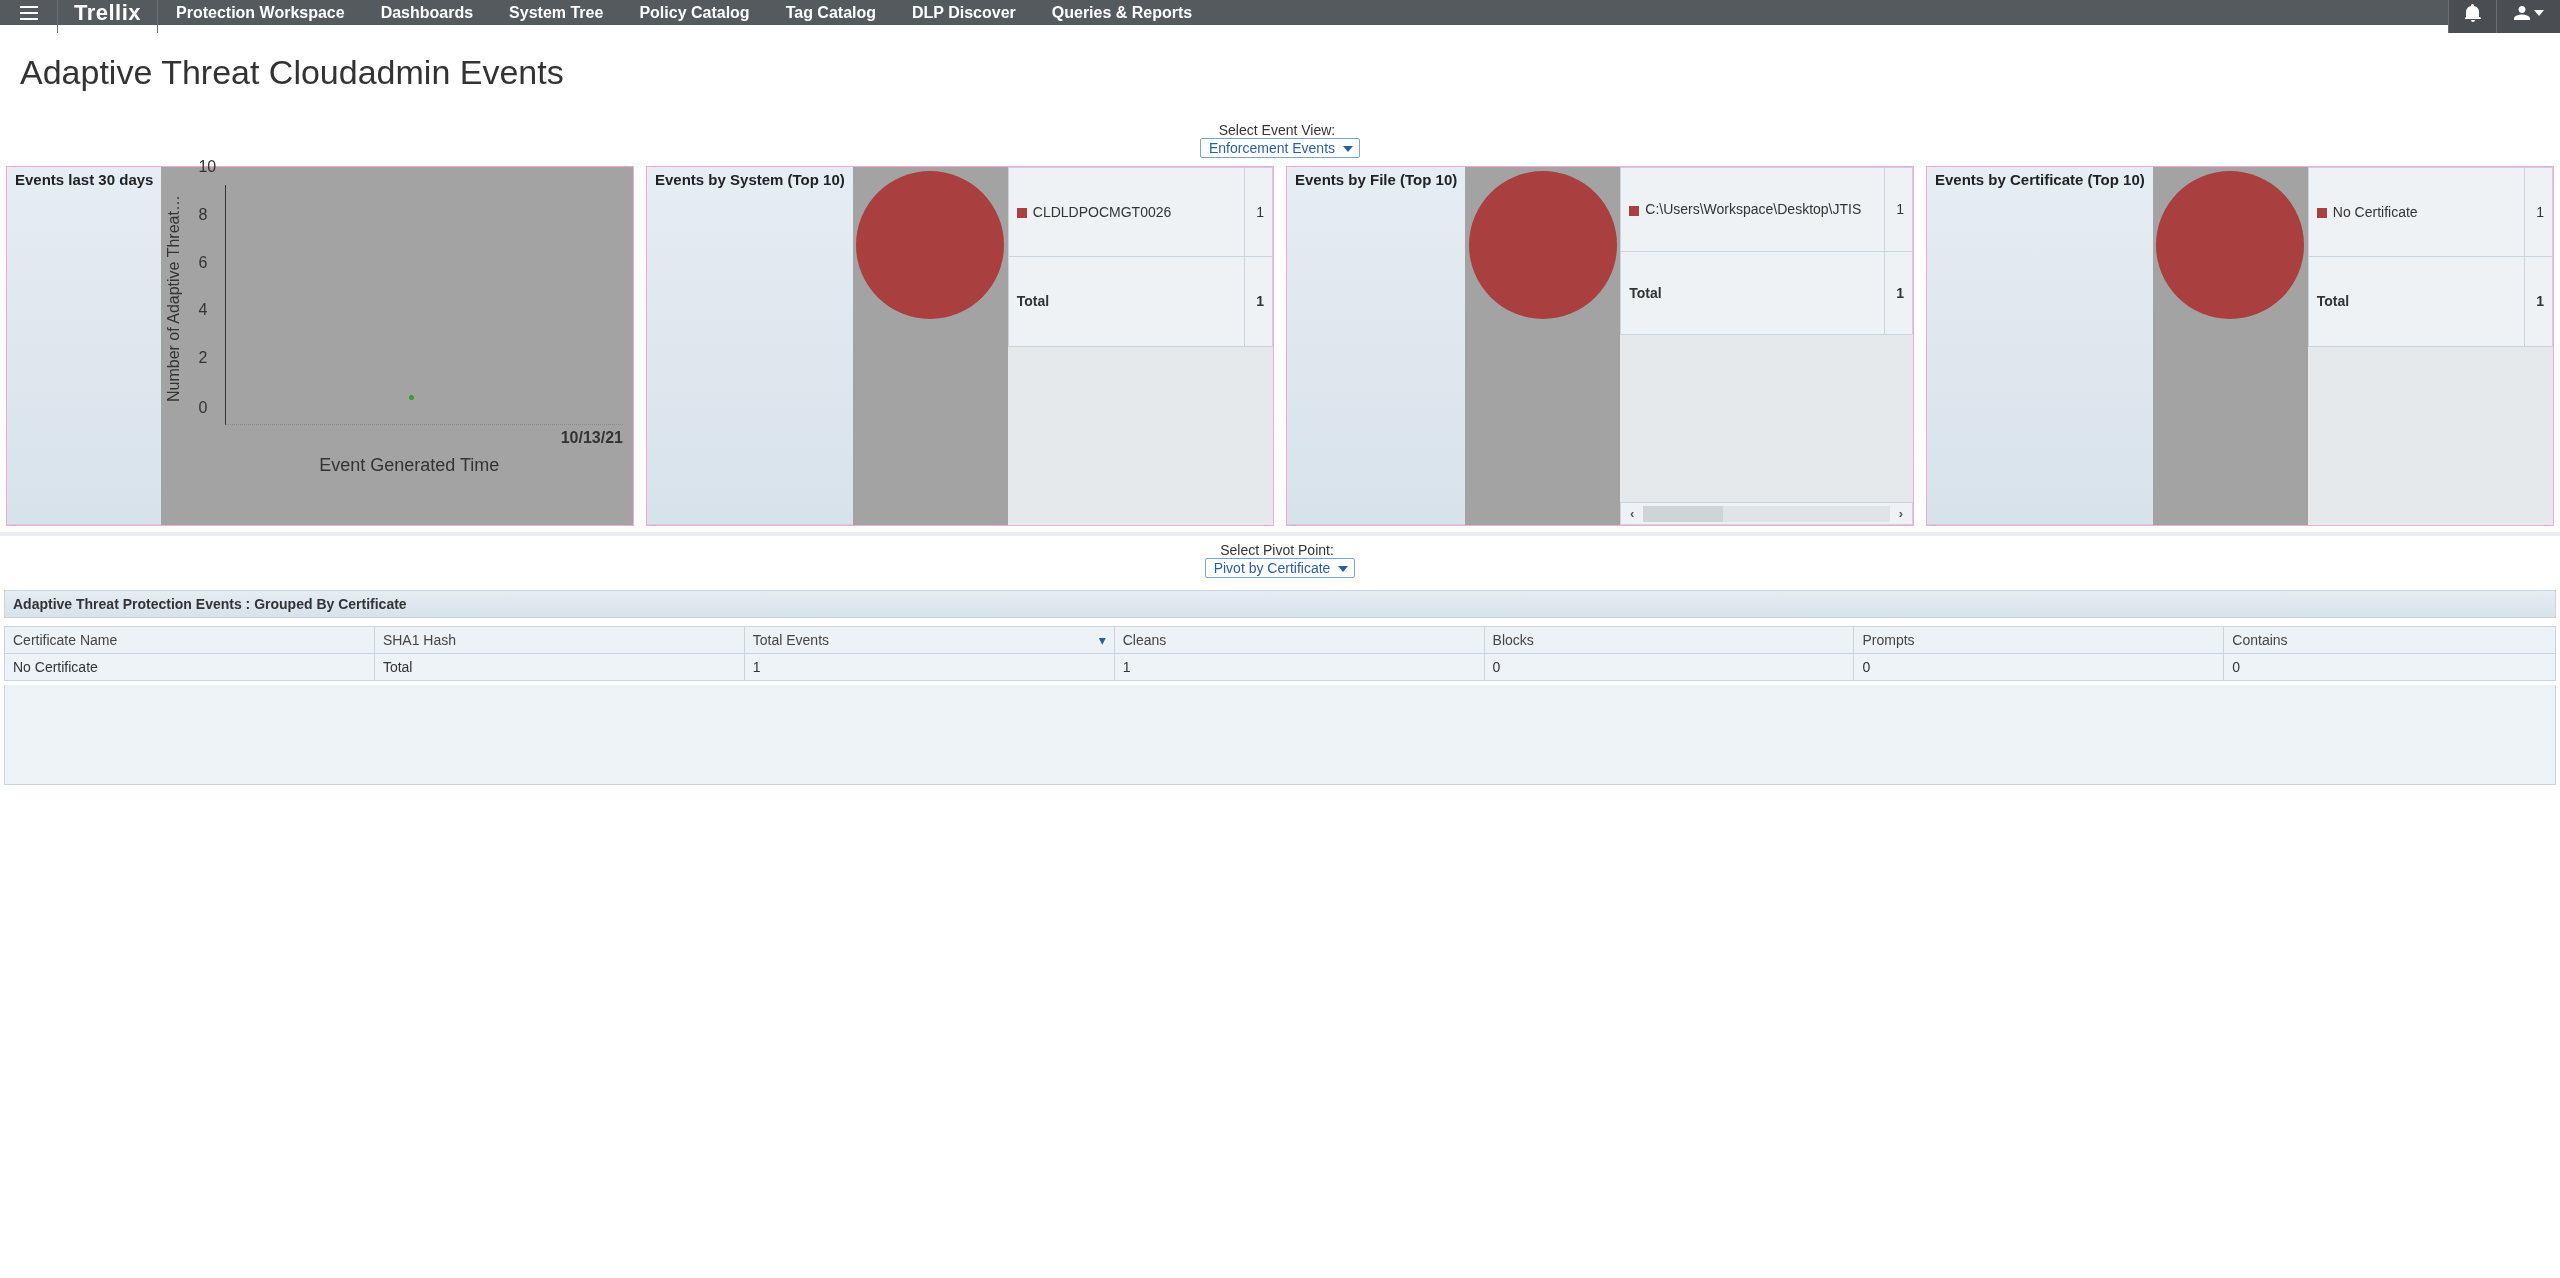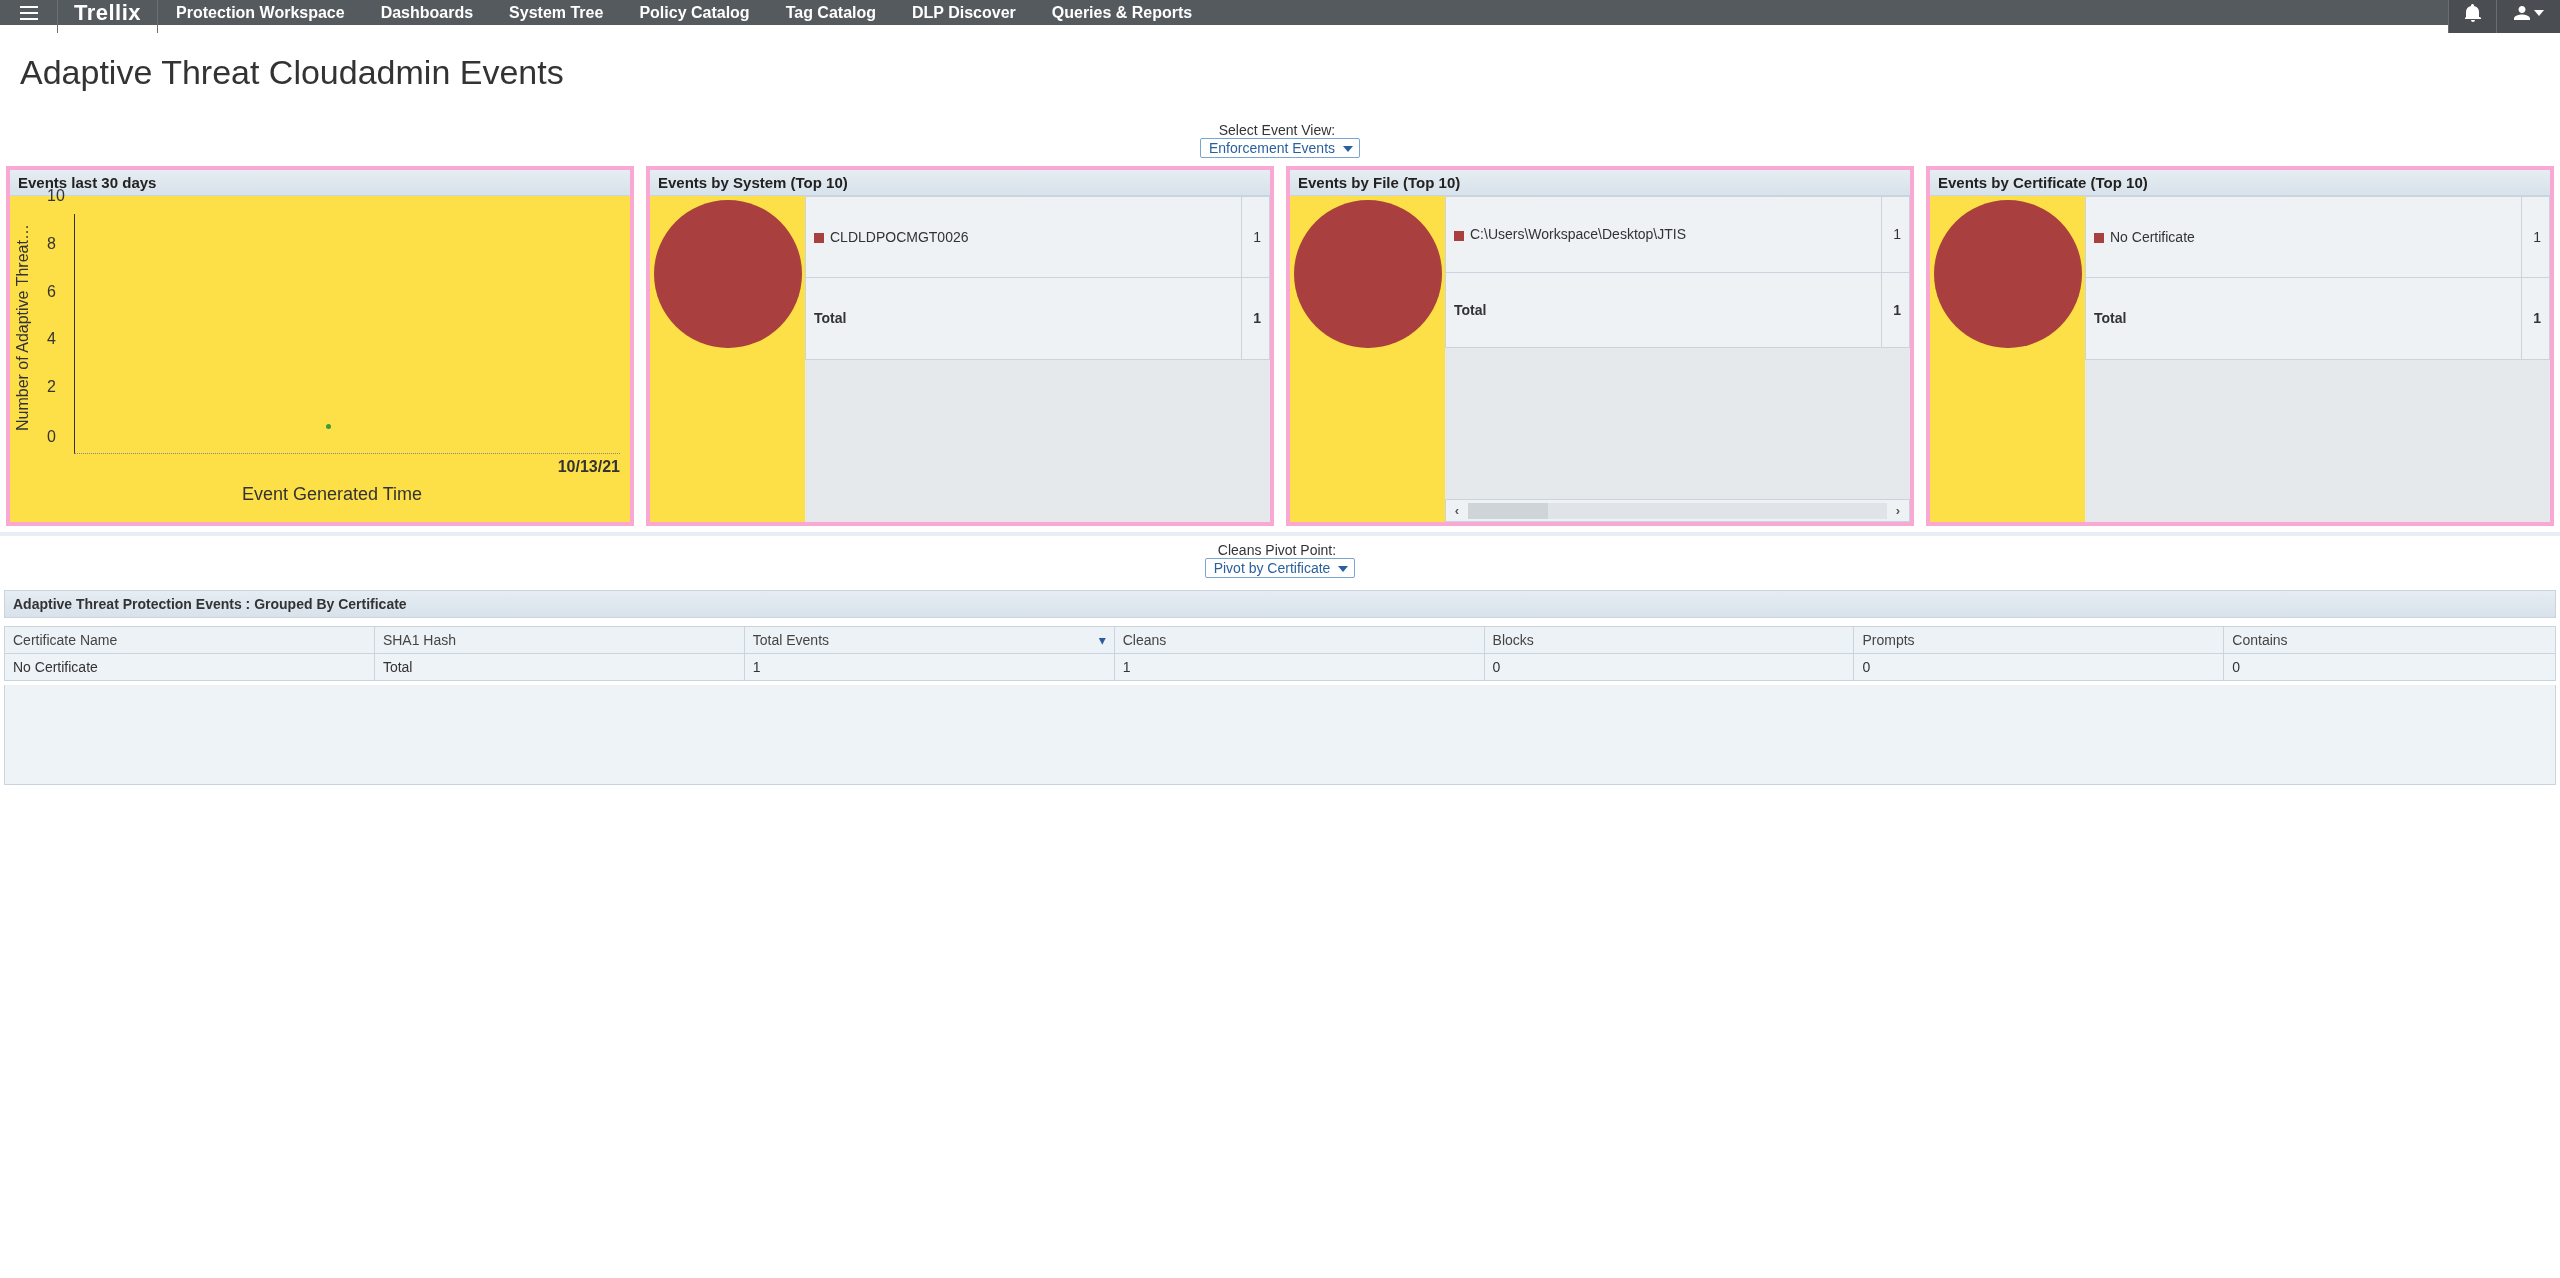--- a/index.html
+++ b/index.html
@@ -21,21 +21,21 @@
   .divider-strip { height: 4px; background: #e8eef3; }
 
   
   .control-row { display:flex; align-items:center; padding: 4px 8px; font-size: 14px; flex-direction: column; }
   .control-label { margin-right: 6px; }
   .fake-select { border: 1px solid #7aa5d2; color: #2a5f9e; padding: 1px 24px 1px 8px; font-size: 14px; position: relative; background: #fff; cursor: pointer; border-radius:2px;}
   .fake-select::after { content: ""; position: absolute; right: 6px; top: 50%; margin-top:-2px; border-left: 5px solid transparent; border-right: 5px solid transparent; border-top: 6px solid #2a5f9e; }
 
   
   .panels { display: flex; gap: 12px; padding: 4px 6px 6px 6px; }
-  .panel { flex: 1; border: 4px solid #f9a8d4; background: #fde047; min-height: 360px; display:flex; flex-direction:column; }
+  .panel { flex: 1; border: 1px solid #f9a8d4; background: #a3a3a3; min-height: 360px; display:flex; }
   .panel-header { background: linear-gradient(#e6edf3,#d8e2ea); border-bottom: 1px solid #c9d4de; padding: 4px 8px; font-size: 15px; font-weight: 700; color: #222; }
   .panel-body { flex:1; display:flex; }
 
   
   .pie-area { width: 155px; display:flex; align-items:flex-start; justify-content:center; padding: 4px 0; }
   .pie { width: 148px; height: 148px; border-radius: 50%; background: #a93f3f; }
   .legend-table { flex:1; border-collapse: collapse; width: 100%; font-size: 14px; }
   .legend-table td { border: 1px solid #c9d4de; padding: 3px 8px; background: #eef2f5; }
   .legend-table td.num { text-align: right; width: 28px; }
   .legend-swatch { display:inline-block; width:10px; height:10px; background:#a93f3f; margin-right:6px; vertical-align: middle; }
@@ -214,21 +214,21 @@
         <div class="legend-spacer"></div>
       </div>
     </div>
   </div>
 
 </div>
 
 <div class="divider-strip"></div>
 
 <div class="control-row" style="padding:6px 8px 4px 8px">
-  <span class="control-label">Cleans Pivot Point:</span>
+  <span class="control-label">Select Pivot Point:</span>
   <span class="fake-select">Pivot by Certificate</span>
 </div>
 
 <div class="section-header">Adaptive Threat Protection Events : Grouped By Certificate</div>
 
 <table class="grid">
   <colgroup>
     <col style="width:14.5%">
       <col style="width:14.5%">
       <col style="width:14.5%">

